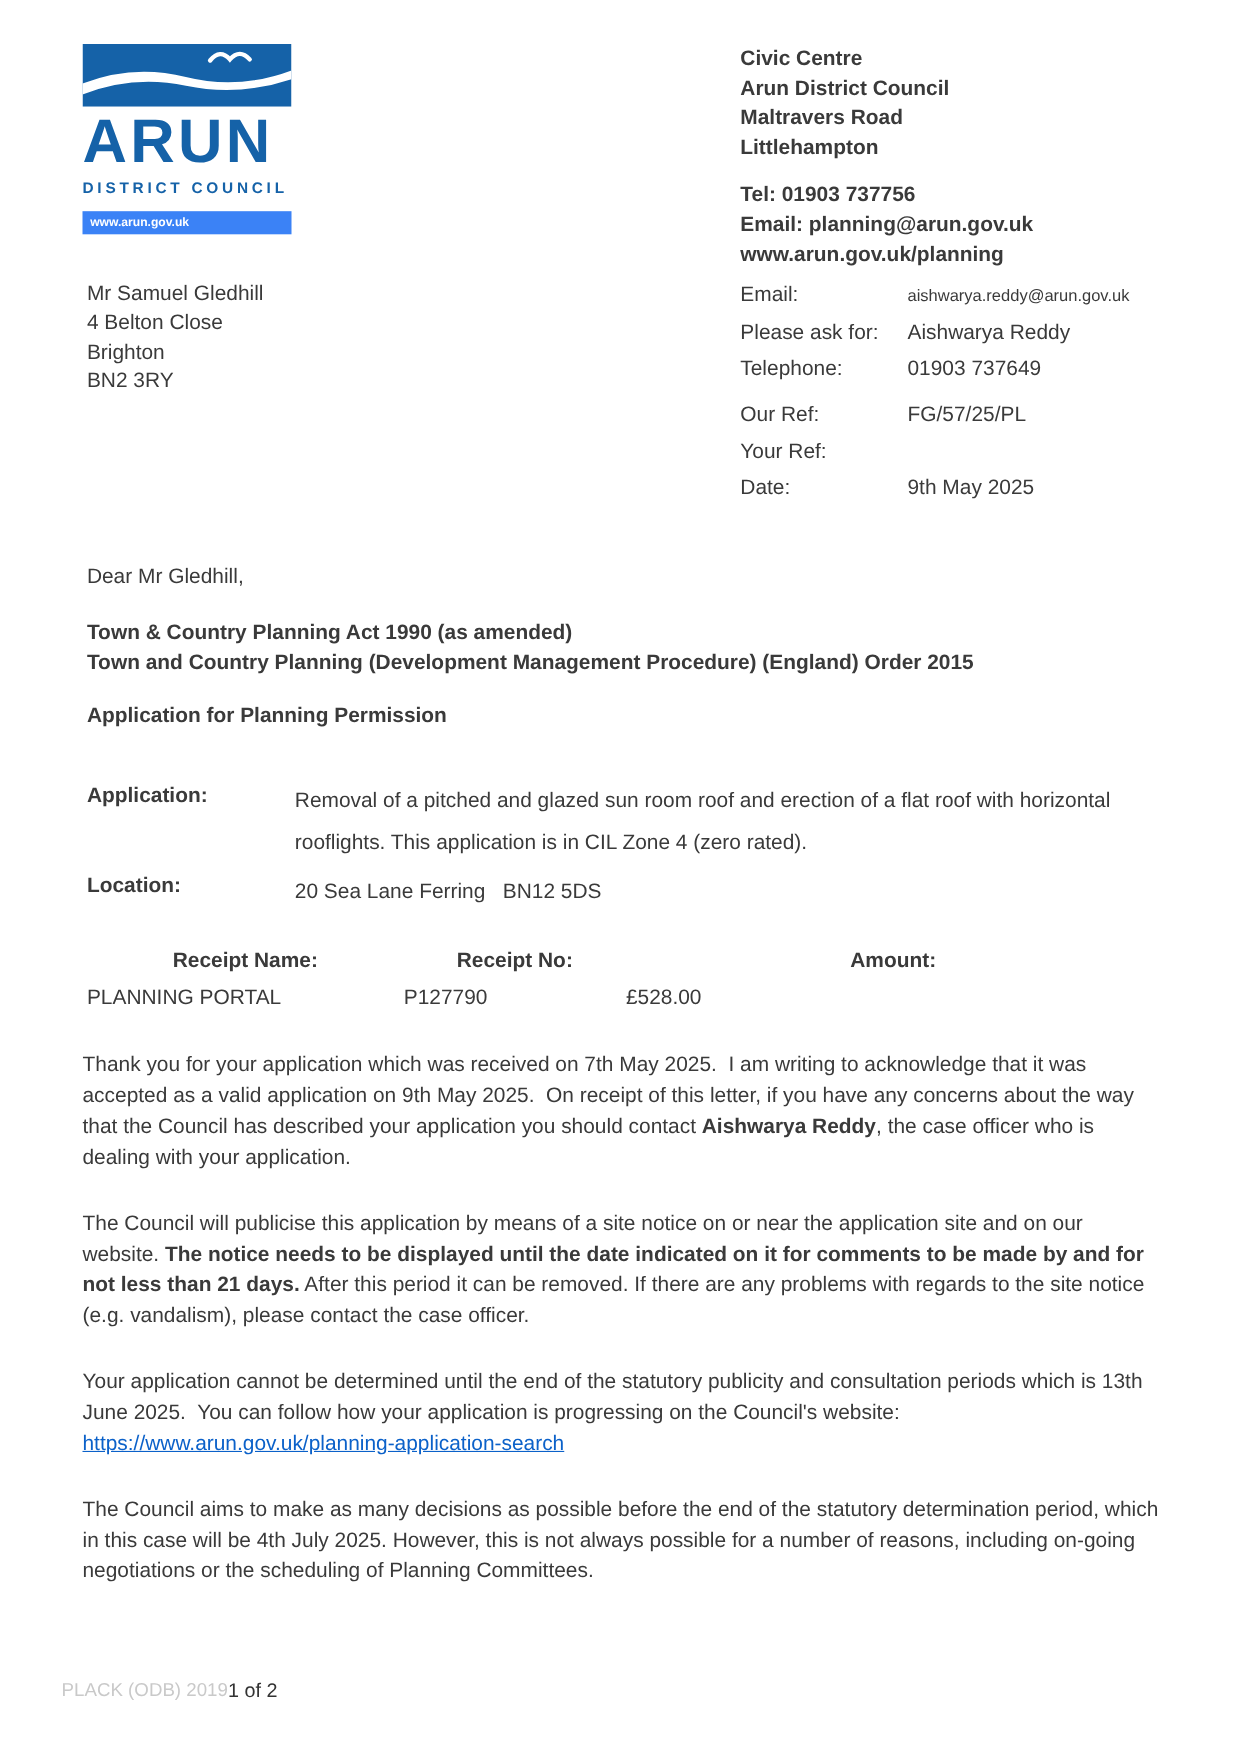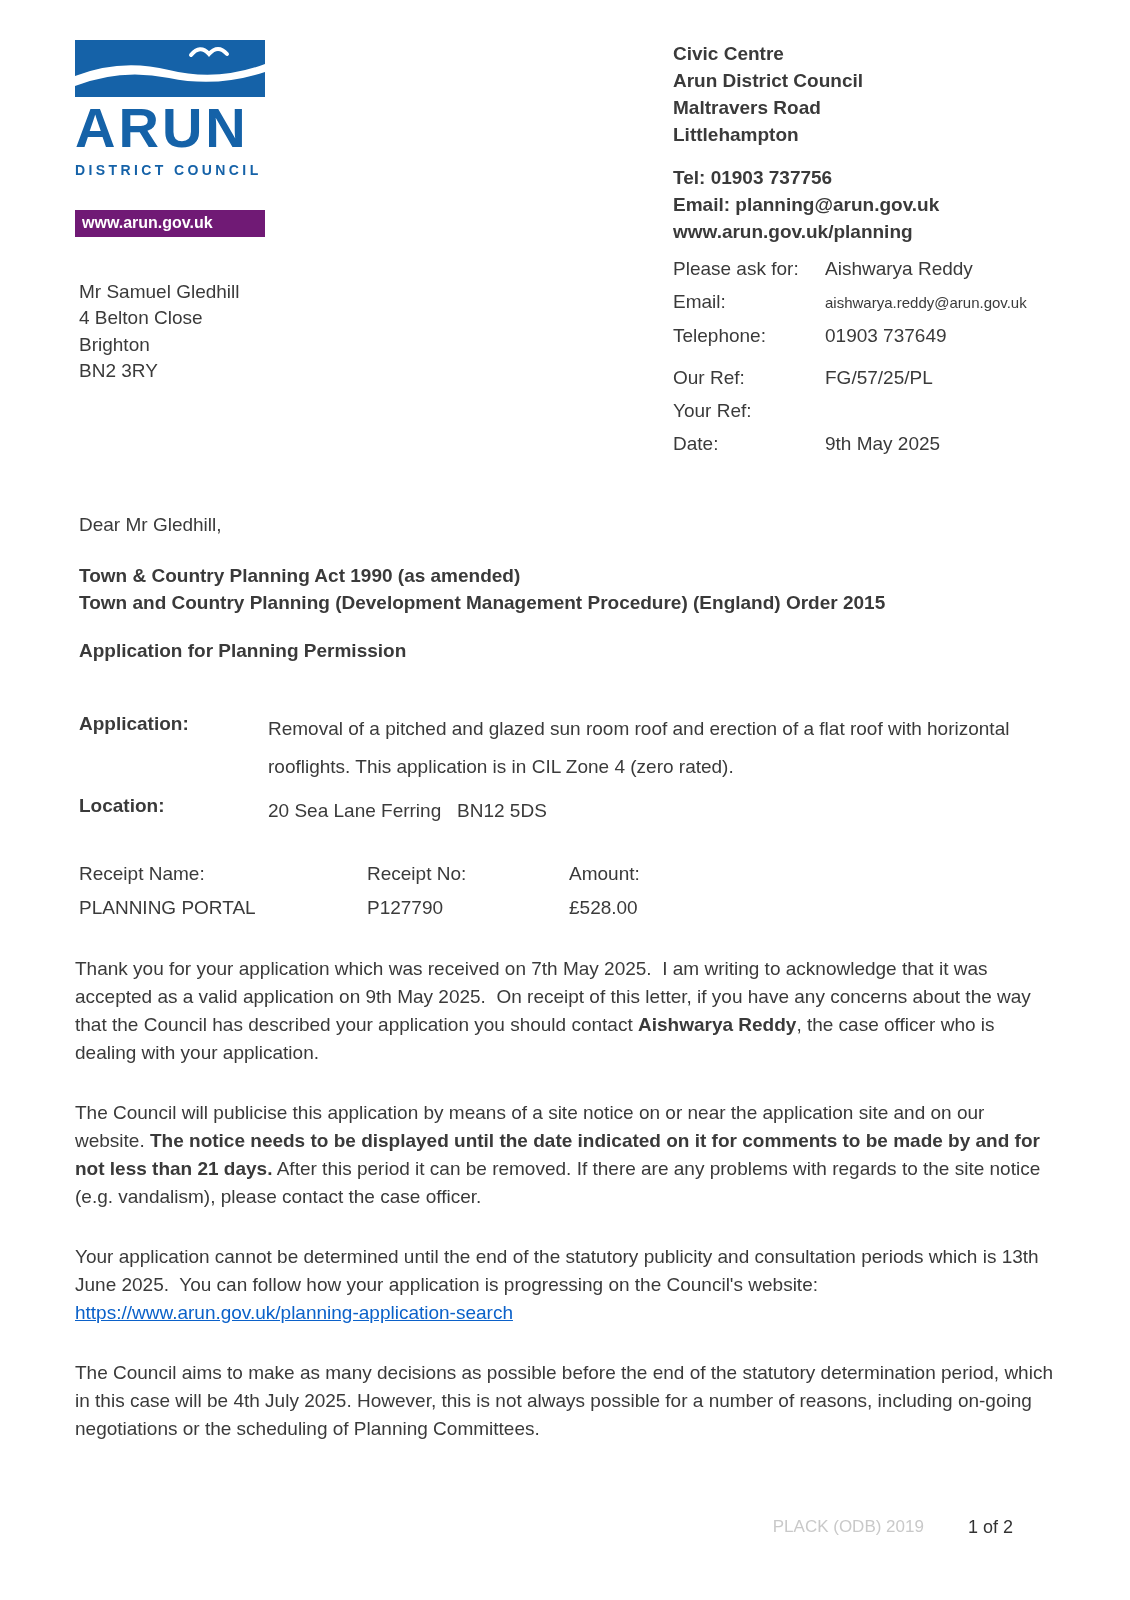--- a/index.html
+++ b/index.html
@@ -38,24 +38,24 @@
     margin-top: 2px;
   }
   .logo-sub {
     font-size: 14px;
     font-weight: bold;
     color: #1562a8;
     letter-spacing: 3.4px;
     margin-top: 4px;
   }
   .logo-bar {
-    margin-top: 32px;
-    background: #701a75;
+    margin-top: 14px;
+    background: #3b82f6;
     color: #ffffff;
-    font-size: 16px;
+    font-size: 11px;
     font-weight: bold;
     padding: 4px 7px 5px 7px;
     box-sizing: border-box;
     width: 190px;
   }
 
   .recipient {
     margin-top: 42px;
     margin-left: 4px;
     font-size: 19px;
@@ -128,46 +128,45 @@
     white-space: pre-wrap;
   }
 
   .receipt-table { margin-top: 30px; margin-left: 4px; }
   .receipt-row { display: flex; }
   .receipt-row.values { margin-top: 7px; }
   .rcol1 { width: 288px; flex-shrink: 0; }
   .rcol2 { width: 202px; flex-shrink: 0; }
   .rcol3 { flex: 1; }
   .receipt-row div { font-size: 19px; line-height: 27px; }
-  .receipt-row.heads div { font-weight: normal; }
+  .receipt-row.heads div { font-weight: bold; text-align: center; }
 
   .paragraphs { margin-top: 34px; }
   .paragraphs p {
     margin: 0 0 32px 0;
     font-size: 19px;
     line-height: 28px;
     white-space: pre-wrap;
   }
   .paragraphs p .b { font-weight: bold; }
   .link {
     color: #0b61c9;
     text-decoration: underline;
     cursor: pointer;
   }
 
   
   .footer {
     position: absolute;
     left: 0;
     right: 0;
-    bottom: 62px;
+    bottom: 52px;
     display: flex;
-    justify-content: flex-end;
+    justify-content: flex-start;
     padding: 0 117px 0 56px;
-    gap: 44px;
   }
   .footer-left {
     font-size: 17px;
     color: #c9c9c9;
   }
   .footer-right {
     font-size: 18px;
     color: #333333;
   }
 </style>
@@ -207,26 +206,26 @@
       </div>
 
       <div class="council-contact">
         <div>Tel: 01903 737756</div>
         <div>Email: planning@arun.gov.uk</div>
         <div>www.arun.gov.uk/planning</div>
       </div>
 
       <div class="contact-table">
         <div class="contact-row">
+          <div class="c-label">Email:</div>
+          <div class="c-value small">aishwarya.reddy@arun.gov.uk</div>
+        </div>
+        <div class="contact-row">
           <div class="c-label">Please ask for:</div>
           <div class="c-value">Aishwarya Reddy</div>
-        </div>
-        <div class="contact-row">
-          <div class="c-label">Email:</div>
-          <div class="c-value small">aishwarya.reddy@arun.gov.uk</div>
         </div>
         <div class="contact-row">
           <div class="c-label">Telephone:</div>
           <div class="c-value">01903 737649</div>
         </div>
         <div class="contact-row gap-top">
           <div class="c-label">Our Ref:</div>
           <div class="c-value">FG/57/25/PL</div>
         </div>
         <div class="contact-row">

